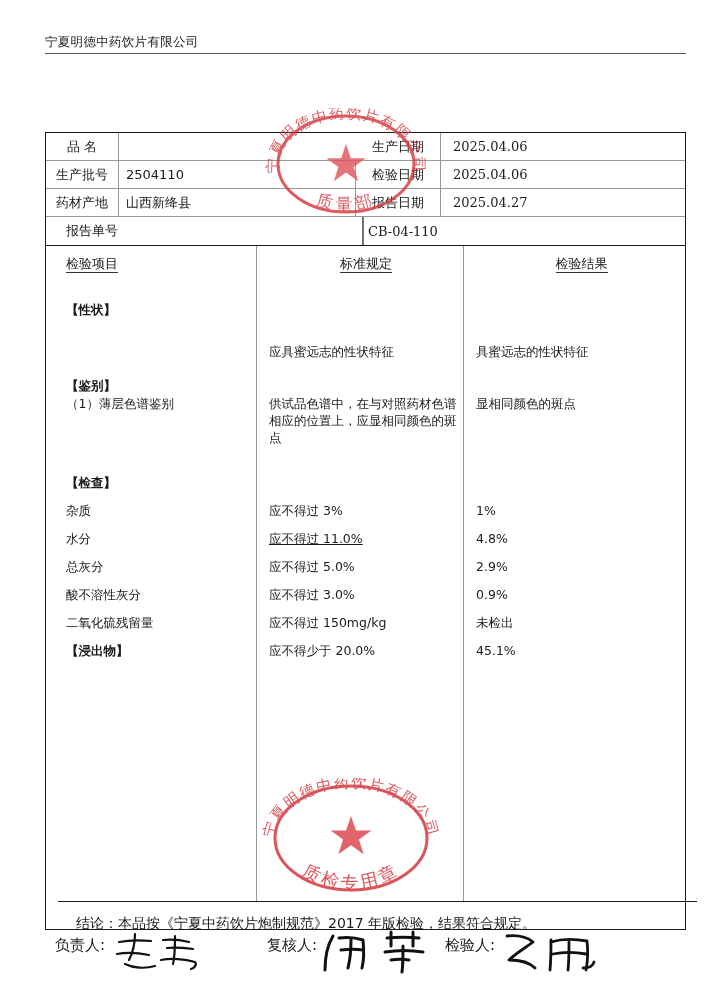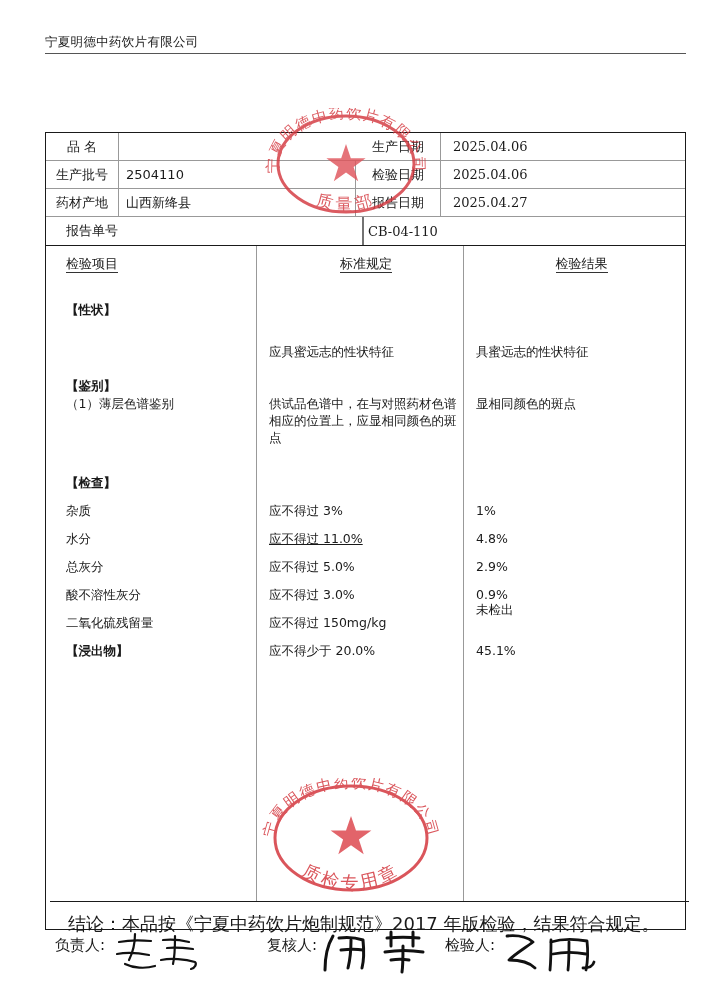--- a/index.html
+++ b/index.html
@@ -181,29 +181,29 @@
     left: 0;
     font-size: 12.5px;
     line-height: 17px;
     white-space: pre-wrap;
   }
   .bracketed { font-weight: bold; }
 
   
   .conclusion {
     position: absolute;
-    left: 4px;
+    left: 12px;
     top: 768px;
     width: 100%;
     height: 45px;
     border-top: 1.2px solid #1a1a1a;
     display: flex;
     align-items: center;
     padding-left: 18px;
-    font-size: 18px;
+    font-size: 14px;
     box-sizing: border-box;
     white-space: nowrap;
   }
 
   
   .signrow {
     position: absolute;
     left: 45px;
     top: 934px;
     width: 641px;
@@ -304,21 +304,21 @@
 
       <div class="col c3">
         <div class="col-head"><span>检验结果</span></div>
         <div class="rowset" id="col-results">
             <div class="ritem" style="top: 62px;">具蜜远志的性状特征</div>
             <div class="ritem" style="top: 114px;">显相同颜色的斑点</div>
             <div class="ritem" style="top: 221px;">1%</div>
             <div class="ritem" style="top: 249px;">4.8%</div>
             <div class="ritem" style="top: 277px;">2.9%</div>
             <div class="ritem" style="top: 305px;">0.9%</div>
-            <div class="ritem" style="top: 320px;">未检出</div>
+            <div class="ritem" style="top: 333px;">未检出</div>
             <div class="ritem" style="top: 361px;">45.1%</div>
           </div>
       </div>
     </div>
 
     <div class="conclusion">结论：本品按《宁夏中药饮片炮制规范》2017 年版检验，结果符合规定。</div>
   </div>
 
   <div class="signrow">
     <div class="sigblock sb1">

